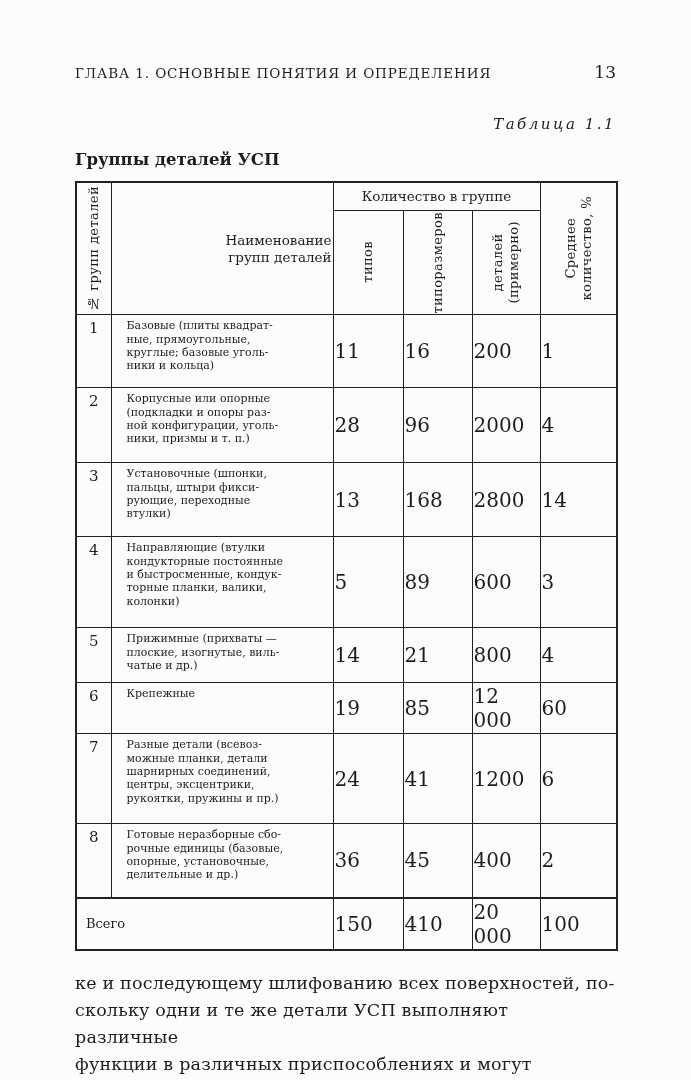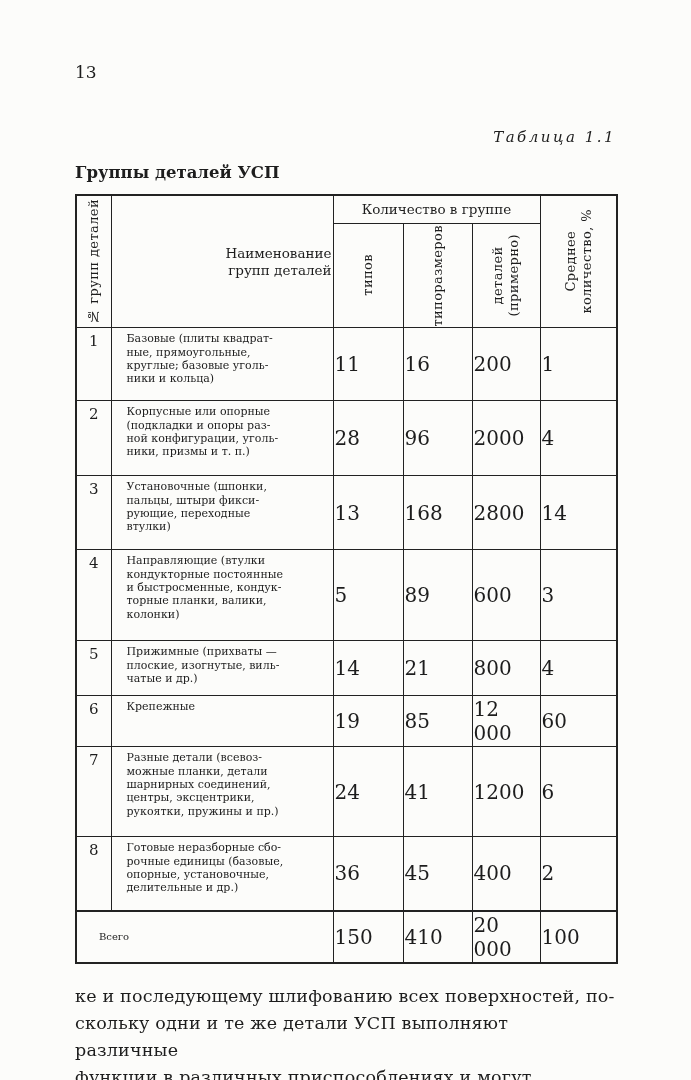--- a/index.html
+++ b/index.html
@@ -16,21 +16,21 @@
   .running-head {
     display: flex; justify-content: space-between; align-items: baseline;
   }
   .chapter-title {
     font-size: 13.5px; letter-spacing: 0.9px; font-weight: 500;
   }
   .page-number { font-size: 17px; }
   .table-caption {
     text-align: right; font-style: italic;
     font-size: 15px; letter-spacing: 2.5px;
-    margin-top: 46px;
+    margin-top: 33px;
   }
   .table-title {
     font-weight: bold; font-size: 16.5px;
     margin-top: 17px;
   }
   table.usp {
     border-collapse: collapse;
     table-layout: fixed;
     width: 541px;
     margin-top: 12px;
@@ -59,35 +59,36 @@
   td.num { text-align: center; vertical-align: top; padding-top: 4px; font-size: 15px; }
   td.name {
     vertical-align: top;
     padding: 4px 4px 4px 15px;
     font-size: 11px;
     line-height: 1.22;
     white-space: pre-line;
   }
   td.val { text-align: left; vertical-align: middle; font-size: 20px; }
   tr.total-row td { border-top: 2px solid #222; height: 30px; }
-  td.total-label { padding-left: 22px; font-size: 10px; vertical-align: middle; }
+  td.total-label { padding-left: 9px; font-size: 13px; vertical-align: middle; }
   .body-text {
     margin-top: 19px;
     font-size: 17.5px;
     line-height: 1.56;
     white-space: pre-line;
     letter-spacing: 0.2px;
   }
 </style>
 </head>
 <body>
 
 <div class="page">
 
   <div class="running-head">
+    <span class="chapter-title">ГЛАВА 1. ОСНОВНЫЕ ПОНЯТИЯ И ОПРЕДЕЛЕНИЯ</span>
     <span class="page-number">13</span>
   </div>
 
   <div class="table-caption">Таблица 1.1</div>
   <div class="table-title">Группы деталей УСП</div>
 
   <table class="usp">
     <colgroup>
       <col style="width:35px">
       <col style="width:222px">

